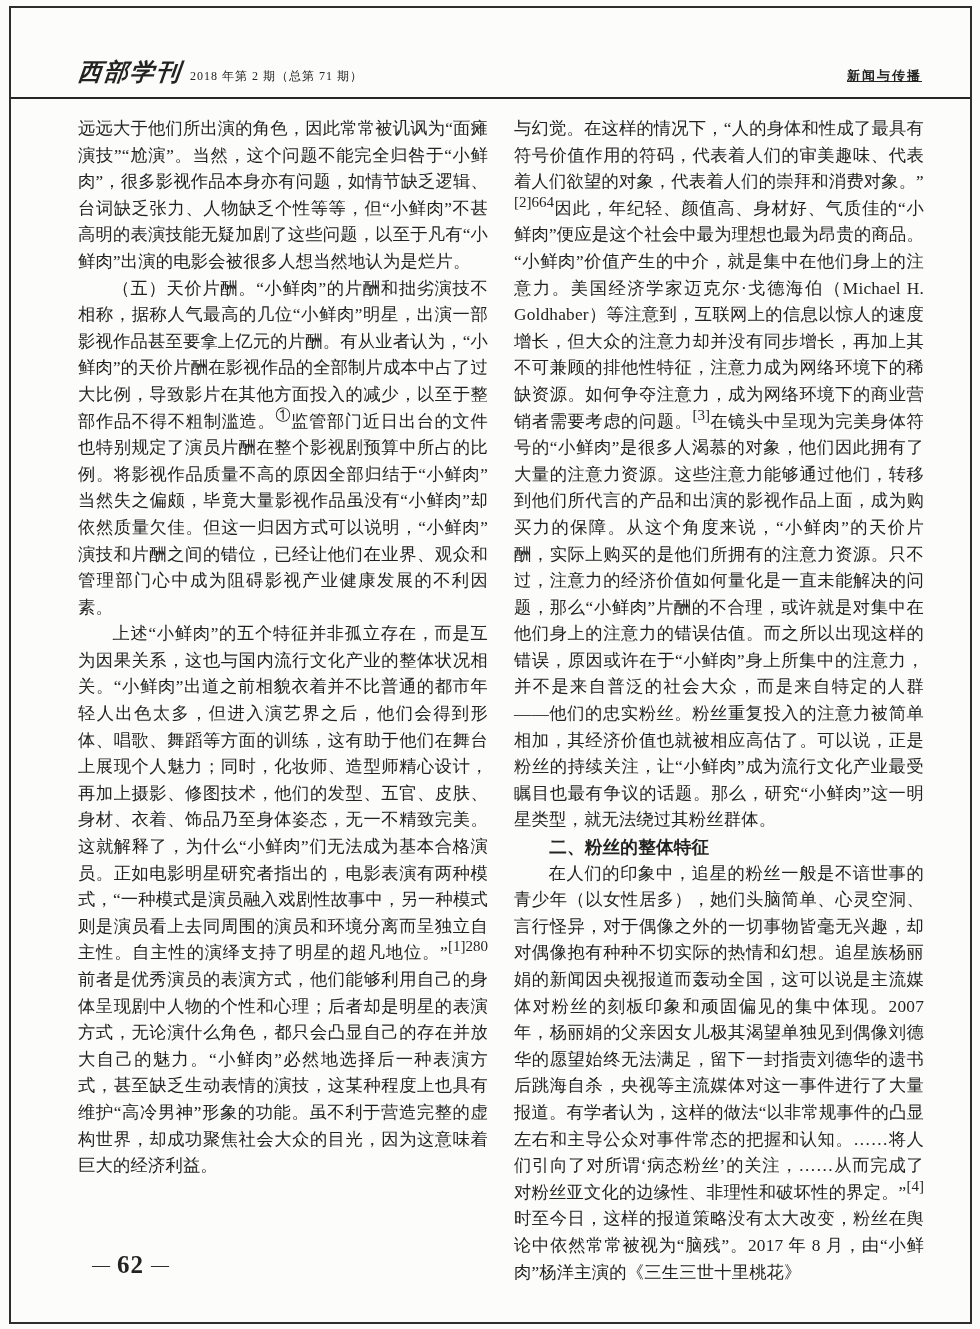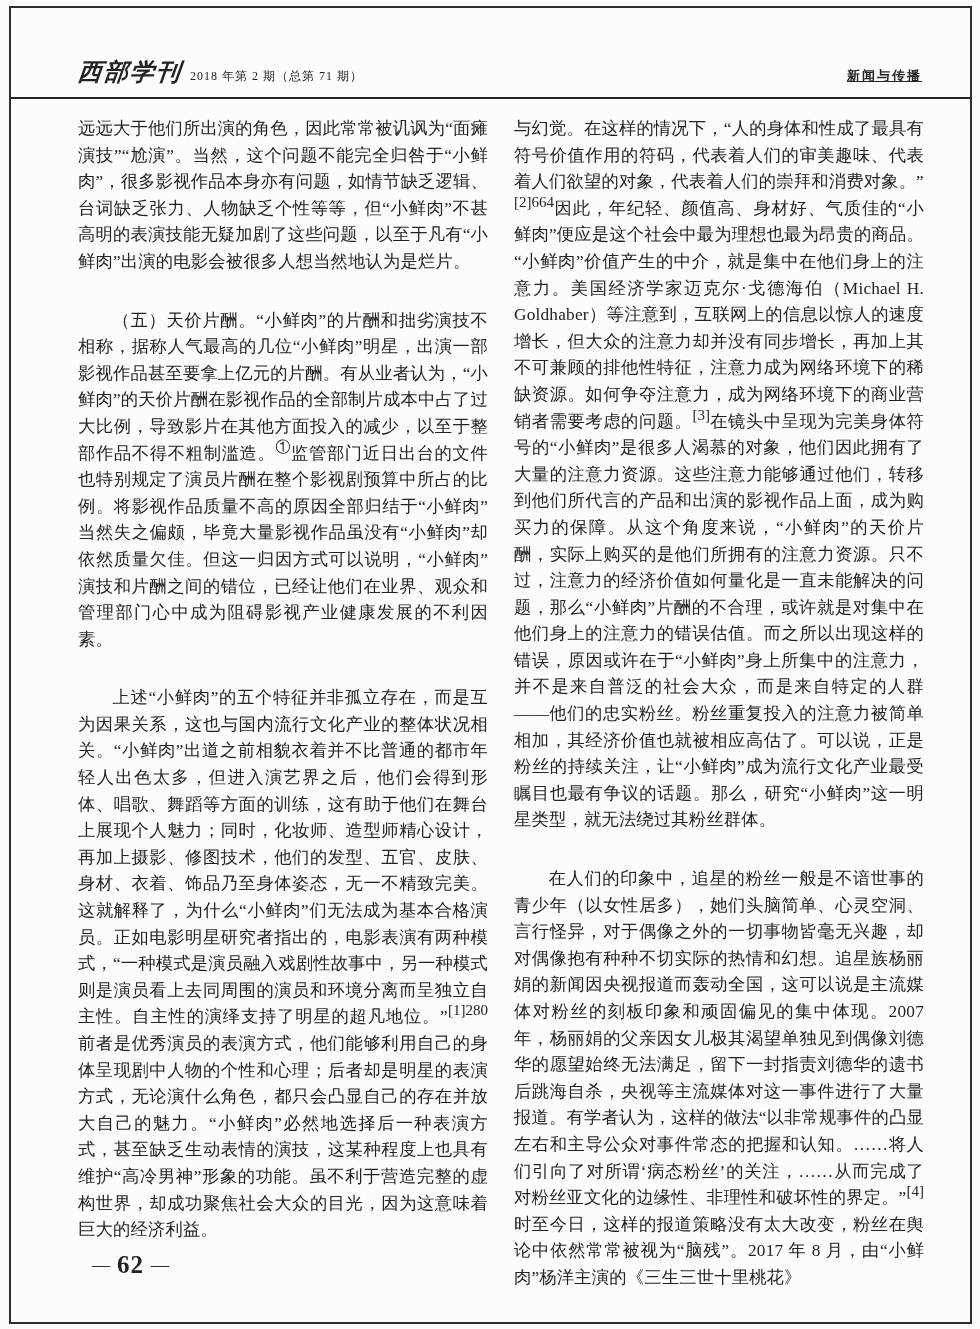--- a/index.html
+++ b/index.html
@@ -40,21 +40,21 @@
     display:flex; gap:26px;
     padding:17px 58px 0 78px;
   }
   .column {
     width:410px; flex:0 0 410px;
     font-size:17.3px; line-height:26.6px;
     text-align:justify;
     letter-spacing:0.2px;
   }
   .para { text-align:justify; }
-  .para.indent { text-indent:2em;margin-top:32px; }
+  .para.indent { text-indent:2em; }
   .para.heading {
     font-weight:bold; text-indent:2em;
     font-family:"Liberation Sans","DejaVu Sans",sans-serif;
     font-size:17.6px;
   }
   sup {
     font-size:15px; line-height:0; vertical-align:super;
     letter-spacing:0;
   }
 
@@ -84,20 +84,21 @@
   <div class="header-rule"></div>
 
   <main class="columns">
     <div class="column">
         <p class="para">远远大于他们所出演的角色，因此常常被讥讽为“面瘫演技”“尬演”。当然，这个问题不能完全归咎于“小鲜肉”，很多影视作品本身亦有问题，如情节缺乏逻辑、台词缺乏张力、人物缺乏个性等等，但“小鲜肉”不甚高明的表演技能无疑加剧了这些问题，以至于凡有“小鲜肉”出演的电影会被很多人想当然地认为是烂片。</p>
         <p class="para indent">（五）天价片酬。“小鲜肉”的片酬和拙劣演技不相称，据称人气最高的几位“小鲜肉”明星，出演一部影视作品甚至要拿上亿元的片酬。有从业者认为，“小鲜肉”的天价片酬在影视作品的全部制片成本中占了过大比例，导致影片在其他方面投入的减少，以至于整部作品不得不粗制滥造。<sup>①</sup>监管部门近日出台的文件也特别规定了演员片酬在整个影视剧预算中所占的比例。将影视作品质量不高的原因全部归结于“小鲜肉”当然失之偏颇，毕竟大量影视作品虽没有“小鲜肉”却依然质量欠佳。但这一归因方式可以说明，“小鲜肉”演技和片酬之间的错位，已经让他们在业界、观众和管理部门心中成为阻碍影视产业健康发展的不利因素。</p>
         <p class="para indent">上述“小鲜肉”的五个特征并非孤立存在，而是互为因果关系，这也与国内流行文化产业的整体状况相关。“小鲜肉”出道之前相貌衣着并不比普通的都市年轻人出色太多，但进入演艺界之后，他们会得到形体、唱歌、舞蹈等方面的训练，这有助于他们在舞台上展现个人魅力；同时，化妆师、造型师精心设计，再加上摄影、修图技术，他们的发型、五官、皮肤、身材、衣着、饰品乃至身体姿态，无一不精致完美。这就解释了，为什么“小鲜肉”们无法成为基本合格演员。正如电影明星研究者指出的，电影表演有两种模式，“一种模式是演员融入戏剧性故事中，另一种模式则是演员看上去同周围的演员和环境分离而呈独立自主性。自主性的演绎支持了明星的超凡地位。”<sup>[1]280</sup>前者是优秀演员的表演方式，他们能够利用自己的身体呈现剧中人物的个性和心理；后者却是明星的表演方式，无论演什么角色，都只会凸显自己的存在并放大自己的魅力。“小鲜肉”必然地选择后一种表演方式，甚至缺乏生动表情的演技，这某种程度上也具有维护“高冷男神”形象的功能。虽不利于营造完整的虚构世界，却成功聚焦社会大众的目光，因为这意味着巨大的经济利益。</p>
       </div>
     <div class="column">
         <p class="para">与幻觉。在这样的情况下，“人的身体和性成了最具有符号价值作用的符码，代表着人们的审美趣味、代表着人们欲望的对象，代表着人们的崇拜和消费对象。”<sup>[2]664</sup>因此，年纪轻、颜值高、身材好、气质佳的“小鲜肉”便应是这个社会中最为理想也最为昂贵的商品。“小鲜肉”价值产生的中介，就是集中在他们身上的注意力。美国经济学家迈克尔·戈德海伯（Michael H. Goldhaber）等注意到，互联网上的信息以惊人的速度增长，但大众的注意力却并没有同步增长，再加上其不可兼顾的排他性特征，注意力成为网络环境下的稀缺资源。如何争夺注意力，成为网络环境下的商业营销者需要考虑的问题。<sup>[3]</sup>在镜头中呈现为完美身体符号的“小鲜肉”是很多人渴慕的对象，他们因此拥有了大量的注意力资源。这些注意力能够通过他们，转移到他们所代言的产品和出演的影视作品上面，成为购买力的保障。从这个角度来说，“小鲜肉”的天价片酬，实际上购买的是他们所拥有的注意力资源。只不过，注意力的经济价值如何量化是一直未能解决的问题，那么“小鲜肉”片酬的不合理，或许就是对集中在他们身上的注意力的错误估值。而之所以出现这样的错误，原因或许在于“小鲜肉”身上所集中的注意力，并不是来自普泛的社会大众，而是来自特定的人群——他们的忠实粉丝。粉丝重复投入的注意力被简单相加，其经济价值也就被相应高估了。可以说，正是粉丝的持续关注，让“小鲜肉”成为流行文化产业最受瞩目也最有争议的话题。那么，研究“小鲜肉”这一明星类型，就无法绕过其粉丝群体。</p>
+        <p class="para heading">二、粉丝的整体特征</p>
         <p class="para indent">在人们的印象中，追星的粉丝一般是不谙世事的青少年（以女性居多），她们头脑简单、心灵空洞、言行怪异，对于偶像之外的一切事物皆毫无兴趣，却对偶像抱有种种不切实际的热情和幻想。追星族杨丽娟的新闻因央视报道而轰动全国，这可以说是主流媒体对粉丝的刻板印象和顽固偏见的集中体现。2007 年，杨丽娟的父亲因女儿极其渴望单独见到偶像刘德华的愿望始终无法满足，留下一封指责刘德华的遗书后跳海自杀，央视等主流媒体对这一事件进行了大量报道。有学者认为，这样的做法“以非常规事件的凸显左右和主导公众对事件常态的把握和认知。……将人们引向了对所谓‘病态粉丝’的关注，……从而完成了对粉丝亚文化的边缘性、非理性和破坏性的界定。”<sup>[4]</sup>时至今日，这样的报道策略没有太大改变，粉丝在舆论中依然常常被视为“脑残”。2017 年 8 月，由“小鲜肉”杨洋主演的《三生三世十里桃花》</p>
       </div>
   </main>
 
   <div class="footer">
     <span>—</span>
     <span class="page-number">62</span>
     <span>—</span>
   </div>
 </div>

